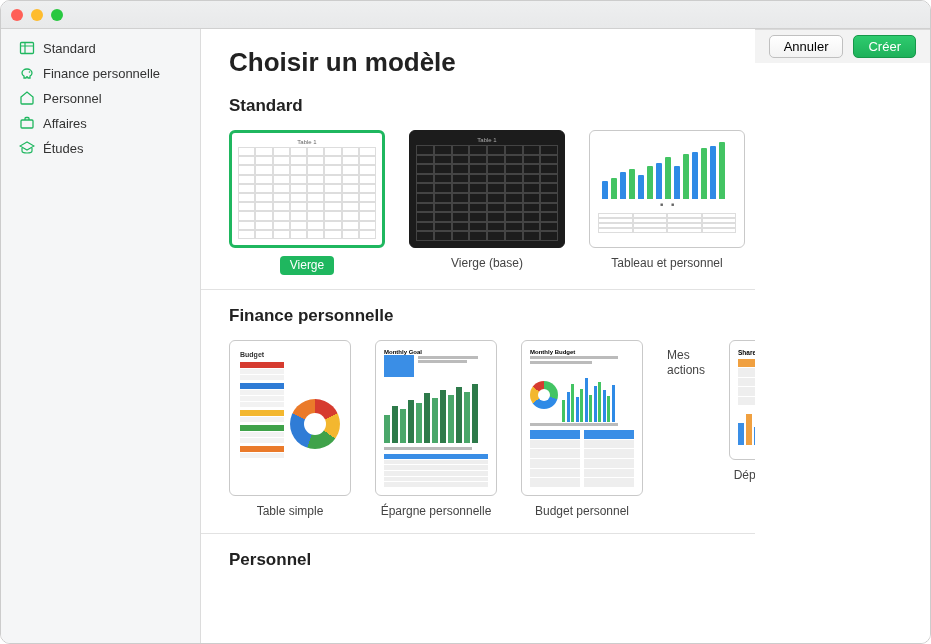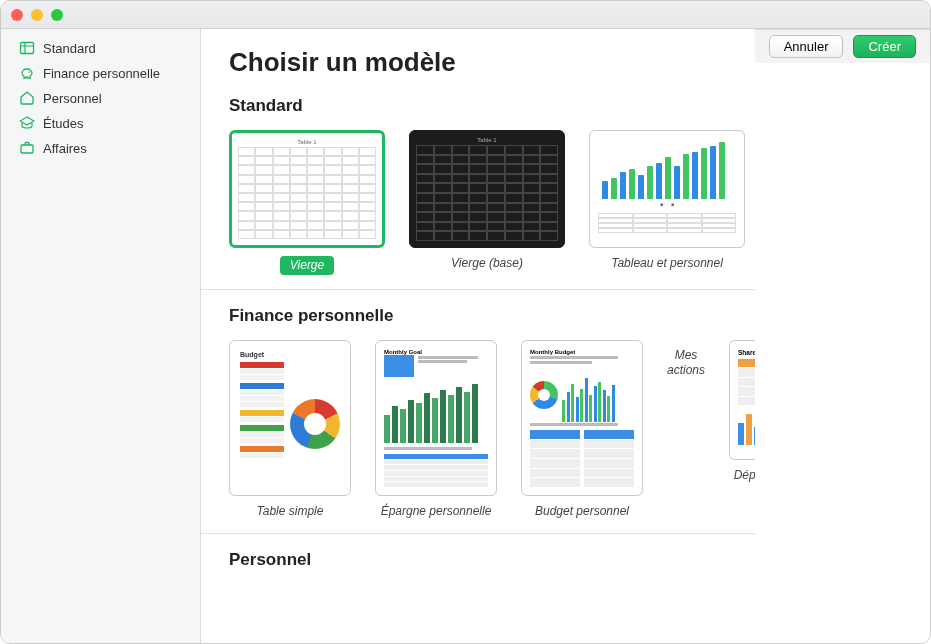--- a/index.html
+++ b/index.html
@@ -77,23 +77,22 @@
   border:1px solid #c9c9c9;
   background:#fff;
   position:relative;
   overflow:hidden;
 }
 .template.narrow .thumb { width:122px; height:156px; }
 .template.selected .thumb { border:3px solid #1fb75f; }
 .template.wide .thumb { width:162px; }
 .template.wide { width:162px; }
 .tlabel {
-  font-size:12px; color:#444; text-align:center; margin-top:8px; line-height:1.25;
+  font-size:12px; color:#444; text-align:left; margin-top:8px; line-height:1.25;
   max-width:160px;
-  font-style:italic;
 }
 .tlabel.pill {
   background:#1fb75f; color:#fff; padding:2px 10px; border-radius:4px; font-weight:500;
 }
 
 
 .footer {
   height:34px; border-top:1px solid #dadada; background:#f3f3f3;
   display:flex; align-items:center; justify-content:flex-end; gap:10px; padding:0 14px;
   flex-shrink:0;
@@ -238,33 +237,33 @@
         <span class="side-icon">
           <svg viewBox="0 0 16 16">
               <path d="M2 7l6-5 6 5v6a1 1 0 0 1-1 1H3a1 1 0 0 1-1-1V7z" fill="none" stroke="#1fb75f" stroke-width="1.3"></path>
             </svg>
         </span>
         <span>Personnel</span>
       </div>
       <div class="side-item">
         <span class="side-icon">
           <svg viewBox="0 0 16 16">
-              <path d="M8 2L1 6l7 4 7-4-7-4zM3 8v3c0 1 2 2 5 2s5-1 5-2V8" fill="none" stroke="#1fb75f" stroke-width="1.2"></path>
-            </svg>
-        </span>
-        <span>Études</span>
-      </div>
-      <div class="side-item">
-        <span class="side-icon">
-          <svg viewBox="0 0 16 16">
               <rect x="2" y="5" width="12" height="8" rx="1" fill="none" stroke="#1fb75f" stroke-width="1.3"></rect>
               <path d="M6 5V3.5A1 1 0 0 1 7 2.5h2a1 1 0 0 1 1 1V5" fill="none" stroke="#1fb75f" stroke-width="1.3"></path>
             </svg>
         </span>
         <span>Affaires</span>
+      </div>
+      <div class="side-item">
+        <span class="side-icon">
+          <svg viewBox="0 0 16 16">
+              <path d="M8 2L1 6l7 4 7-4-7-4zM3 8v3c0 1 2 2 5 2s5-1 5-2V8" fill="none" stroke="#1fb75f" stroke-width="1.2"></path>
+            </svg>
+        </span>
+        <span>Études</span>
       </div>
     </div>
 
     <div class="main">
       <div class="main-scroll">
         <div class="page-title">Choisir un modèle</div>
 
         <div class="section">
           <div class="section-title">Standard</div>
           <div class="template-row">

